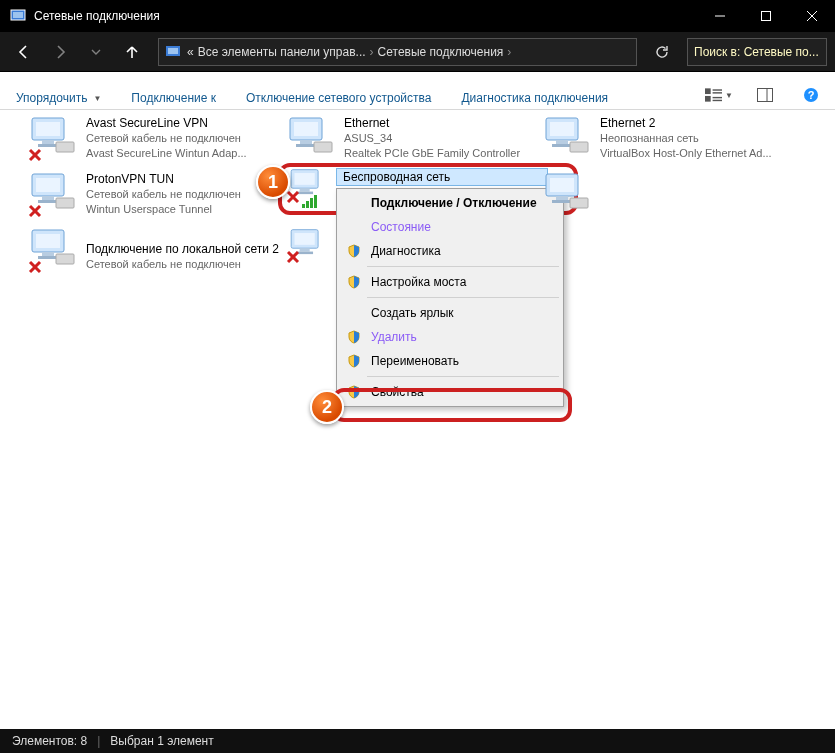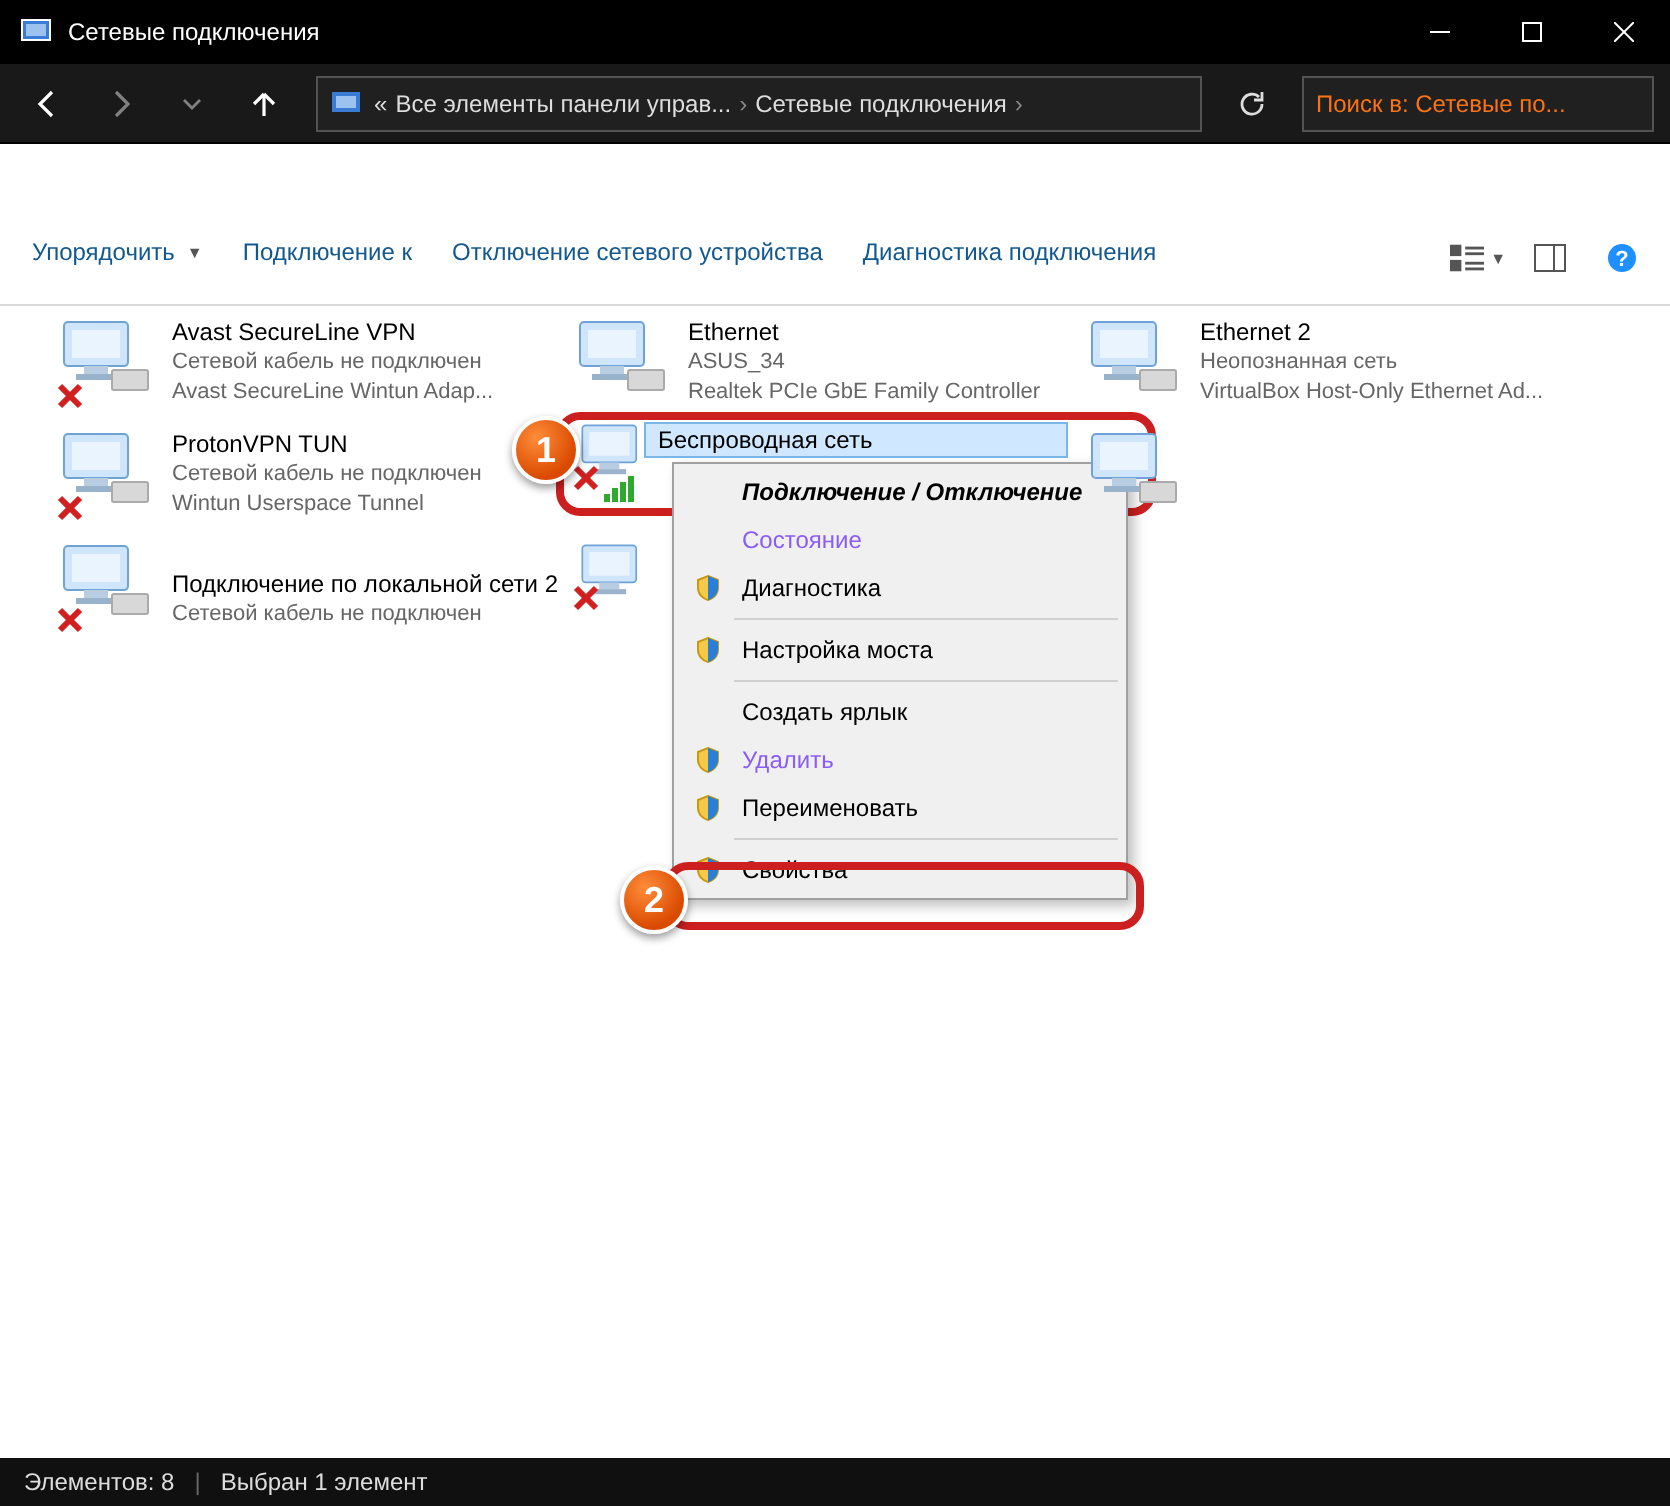--- a/index.html
+++ b/index.html
@@ -15,24 +15,24 @@
 
 
 .navbar { height: 40px; background: #191919; display: flex; align-items: center; color: #ccc; padding: 0 8px; gap: 4px; border-bottom: 1px solid #000; }
 .nav-arrow { width: 32px; height: 30px; display: flex; align-items: center; justify-content: center; cursor: pointer; }
 .nav-arrow.disabled svg { opacity: .45; }
 .addr { flex: 1; height: 28px; background: #202020; border: 1px solid #535353; display: flex; align-items: center; font-size: 12px; padding: 0 6px; margin: 0 6px; }
 .addr .addr-icon { width: 18px; height: 18px; margin-right: 4px; }
 .addr .chev { margin: 0 4px; color: #888; }
 .addr .crumb { color: #ddd; white-space: nowrap; }
 .refresh { width: 30px; height: 30px; display: flex; align-items: center; justify-content: center; cursor: pointer; }
-.search { width: 176px; height: 28px; background: #202020; border: 1px solid #535353; display: flex; align-items: center; font-size: 12px; color: #f97316; padding: 0 6px; margin-left: 6px; }
-
-
-.toolbar { height: 38px; border-bottom: 1px solid #d8d8d8; display: flex; align-items: flex-start; font-size: 12px; color: #1a5ea0; gap: 8px; padding: 0 10px; background: #fff; margin-top: 43px; }
+.search { width: 140px; height: 28px; background: #202020; border: 1px solid #535353; display: flex; align-items: center; font-size: 12px; color: #fef9c3; padding: 0 6px; margin-left: 6px; }
+
+
+.toolbar { height: 38px; border-bottom: 1px solid #d8d8d8; display: flex; align-items: flex-end; font-size: 12px; color: #1a5ea0; gap: 18px; padding: 0 10px; background: #fff; }
 .tool-item { display: flex; align-items: center; gap: 4px; padding: 4px 6px; cursor: pointer; color: #13598f; }
 .tool-item .dd { font-size: 8px; color: #555; margin-left: 2px; }
 .tool-spacer { flex: 1; }
 .tool-iconbtn { width: 28px; height: 28px; display: flex; align-items: center; justify-content: center; cursor: pointer; }
 
 
 .content { position: relative; height: 620px; background: #fff; padding: 6px 8px; }
 .conn { position: absolute; width: 250px; display: flex; gap: 6px; font-size: 12px; line-height: 15px; }
 .conn .iconbox { position: relative; width: 52px; height: 44px; flex: none; }
 .conn .iconbox .net-icon { width: 48px; height: 38px; }
@@ -43,21 +43,21 @@
 
 .hi-frame { position: absolute; border: 4px solid #cc2020; border-radius: 12px; pointer-events: none; }
 .badge { position: absolute; width: 34px; height: 34px; border-radius: 50%; background: radial-gradient(circle at 35% 30%, #ff8d3a, #d94a00 70%); border: 2px solid #fff; box-shadow: 0 2px 4px rgba(0,0,0,.4); color: #fff; font-weight: bold; font-size: 18px; display: flex; align-items: center; justify-content: center; z-index: 50; pointer-events: none; }
 
 
 .ctx { position: absolute; background: #f0f0f0; border: 1px solid #a0a0a0; box-shadow: 3px 3px 6px rgba(0,0,0,.25); font-size: 12px; padding: 2px; }
 .ctx .row { display: flex; align-items: center; height: 24px; padding: 0 14px 0 6px; gap: 8px; cursor: pointer; }
 .ctx .row.disabled { color: #8b5cf6; cursor: default; }
 .ctx .row .ico { width: 18px; height: 18px; display: flex; align-items: center; justify-content: center; }
 .ctx .sep { height: 1px; background: #d0d0d0; margin: 3px 2px 3px 28px; }
-.ctx .row.bold { font-weight: bold; font-style: italic; }
+.ctx .row.bold { font-weight: bold; }
 
 
 .sel-hdr { position: absolute; background: #cfe8ff; border: 1px solid #7ab7e8; font-size: 12px; display: flex; align-items: center; padding: 0 6px; height: 18px; }
 
 
 .statusbar { position: absolute; left: 0; right: 0; bottom: 0; height: 24px; background: #101010; color: #ddd; font-size: 12px; display: flex; align-items: center; padding: 0 12px; }
 .statusbar .sbsep { margin: 0 10px; color: #666; }
 
 
 .shield { width: 14px; height: 14px; }
@@ -179,21 +179,21 @@
         <text x="8" y="12" text-anchor="middle" fill="#fff" font-size="11" font-weight="bold">?</text>
       </svg>
     </div>
 </div>
 
 <div class="content" id="content-area">
 
   <div class="hi-frame" style="left:278px; top:53px; width:300px; height:52px;"></div>
   <div class="badge" style="left:256px; top:55px;">1</div>
 
-  <div class="sel-hdr" style="left:322px; top:58px; width:212px;">
+  <div class="sel-hdr" style="left:336px; top:58px; width:212px;">
     <span>Беспроводная сеть</span>
   </div>
 
   <div style="position:absolute; left:286px; top:58px; width:46px; height:40px;">
     <svg class="net-icon" width="44" height="32" viewBox="0 0 48 38" style="position:absolute;left:0;top:0">
         <rect x="4" y="2" width="32" height="22" rx="2" fill="#cfe5fb" stroke="#6fa3d6"></rect>
         <rect x="8" y="6" width="24" height="14" fill="#eaf4ff"></rect>
         <rect x="14" y="24" width="12" height="4" fill="#b8cde2"></rect>
         <rect x="10" y="28" width="20" height="3" fill="#9ab3cc"></rect>
       </svg>

